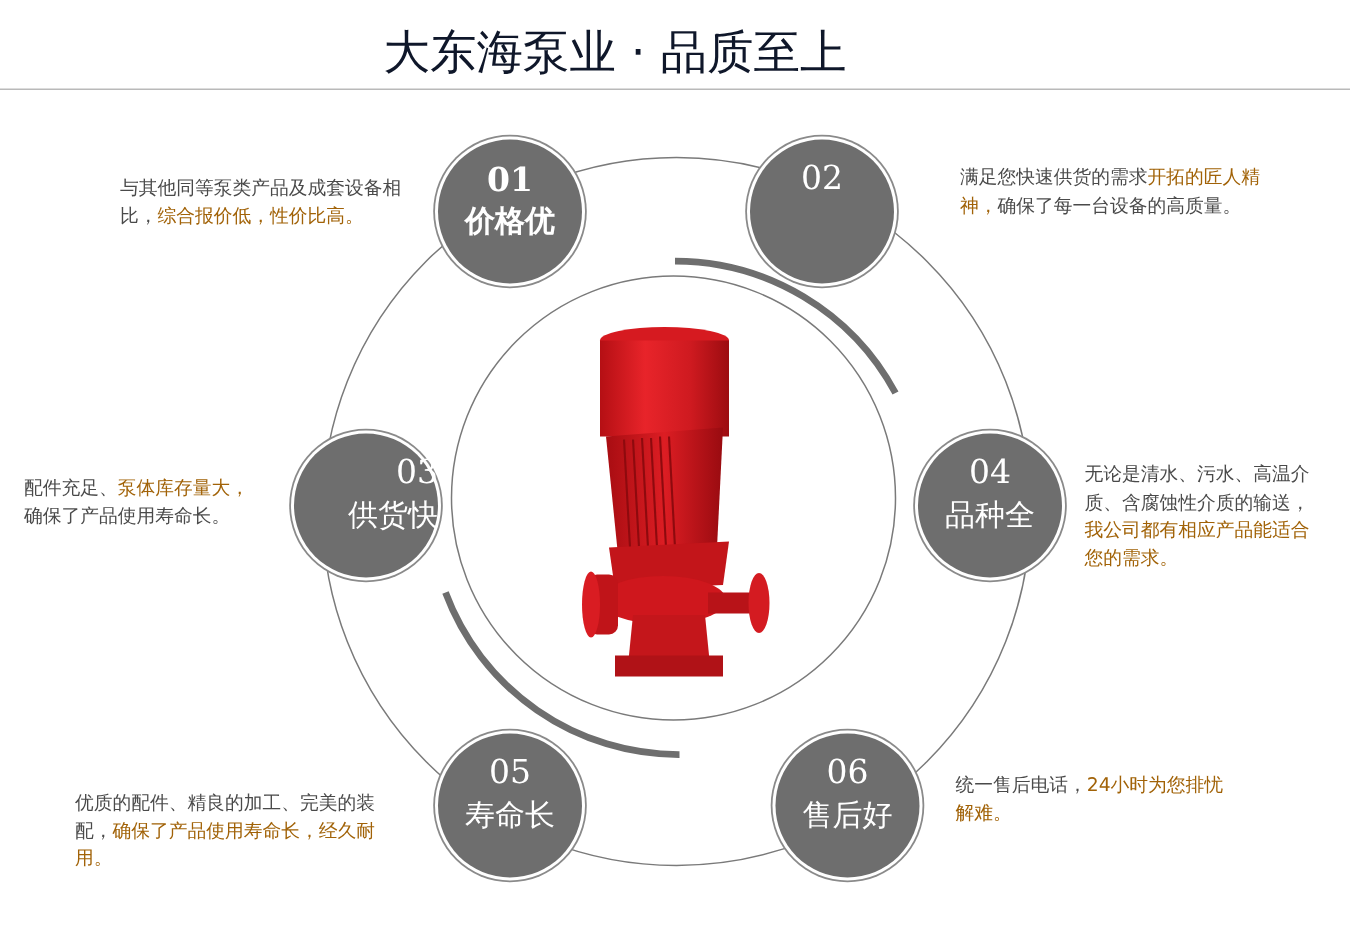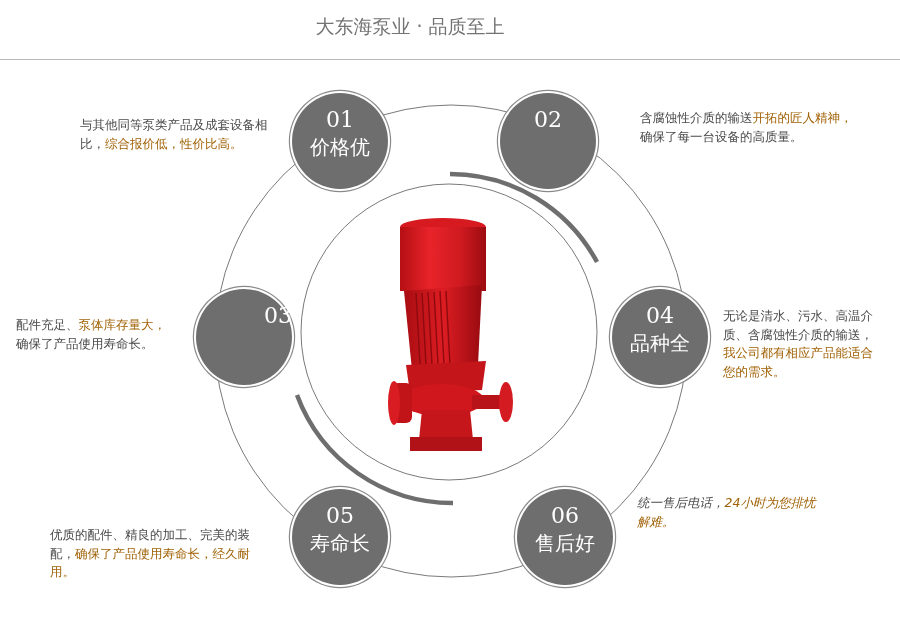--- a/index.html
+++ b/index.html
@@ -1,19 +1,19 @@
 <!DOCTYPE html>
 <html><head>
 <meta charset="utf-8">
 <style>
   html, body { margin:0; padding:0; background:#ffffff; }
   body { width:900px; height:625px; position:relative; overflow:hidden;
          font-family:"DejaVu Sans", "Liberation Sans", sans-serif; }
   .header-title { position:absolute; left:0; top:14px; width:820px; text-align:center;
-         font-size:19px; color:#737373; letter-spacing:0px; }
+         font-size:31px; color:#0f172a; letter-spacing:0px; }
   .header-rule { position:absolute; left:0; top:59px; width:900px; height:1px; background:#b9b9b9; }
   svg.diagram { position:absolute; left:0; top:0; }
   .badge { position:absolute; width:96px; height:96px; border-radius:50%;
            background:#6e6e6e; box-shadow:0 0 0 2px #ffffff, 0 0 0 3.2px #8a8a8a;
            color:#ffffff; text-align:center; }
   .badge .num { display:block; margin-top:15px; font-family:"DejaVu Serif", "Liberation Serif", serif;
            font-size:22px; line-height:24px; }
   .badge .label { display:block; margin-top:2px; font-size:20px; line-height:26px; }
   .desc { position:absolute; font-size:12.5px; line-height:18.5px; color:#4a4a4a; }
   .desc .hl { color:#a16207; }
@@ -71,53 +71,54 @@
   <rect x="10" y="168" width="20" height="40" rx="6" fill="#c01419"></rect>
   <ellipse cx="12" cy="188" rx="6" ry="22" fill="#d91c22"></ellipse>
 
   <rect x="90" y="180" width="32" height="14" fill="#b81318"></rect>
   <ellipse cx="124" cy="187" rx="7" ry="20" fill="#d41b21"></ellipse>
 
   <path d="M 40 195 L 88 195 L 92 235 L 36 235 Z" fill="#c4161b"></path>
   <rect x="28" y="222" width="72" height="14" fill="#b01217"></rect>
 </svg>
 
-<div class="badge" style="left:292px; top:93px;">
+<div class="badge" style="left:292px; top:93px;font-weight:bold;">
   <span class="num">01</span>
   <span class="label">价格优</span>
 </div>
 <div class="badge" style="left:500px; top:93px;">
   <span class="num">02</span>
 </div>
 <div class="badge" style="left:196px; top:289px;text-align:right;">
   <span class="num">03</span>
+  <span class="label">供货快</span>
 </div>
 <div class="badge" style="left:612px; top:289px;">
   <span class="num">04</span>
   <span class="label">品种全</span>
 </div>
 <div class="badge" style="left:292px; top:489px;">
   <span class="num">05</span>
   <span class="label">寿命长</span>
 </div>
 <div class="badge" style="left:517px; top:489px;">
   <span class="num">06</span>
   <span class="label">售后好</span>
 </div>
 
 <div class="desc" style="left:80px; top:116px; width:190px;">
   <span>与其他同等泵类产品及成套设备相比，</span><span class="hl">综合报价低，性价比高。</span><span></span>
 </div>
 <div class="desc" style="left:640px; top:109px; width:218px;">
-  <span>含腐蚀性介质的输送</span><span class="hl">开拓的匠人精神，</span><span>确保了每一台设备的高质量。</span>
+  <span>满足您快速供货的需求</span><span class="hl">开拓的匠人精神，</span><span>确保了每一台设备的高质量。</span>
 </div>
 <div class="desc" style="left:16px; top:316px; width:160px;">
   <span>配件充足、</span><span class="hl">泵体库存量大，</span><span>确保了产品使用寿命长。</span>
 </div>
 <div class="desc" style="left:723px; top:307px; width:160px;">
   <span>无论是清水、污水、高温介质、含腐蚀性介质的输送，</span><span class="hl">我公司都有相应产品能适合您的需求。</span><span></span>
 </div>
 <div class="desc" style="left:50px; top:526px; width:212px;">
   <span>优质的配件、精良的加工、完美的装配，</span><span class="hl">确保了产品使用寿命长，经久耐用。</span><span></span>
 </div>
-<div class="desc" style="left:637px; top:494px; width:180px;font-style:italic;">
+<div class="desc" style="left:637px; top:514px; width:180px;">
   <span>统一售后电话，</span><span class="hl">24小时为您排忧解难。</span><span></span>
 </div>
 
 </body></html>

